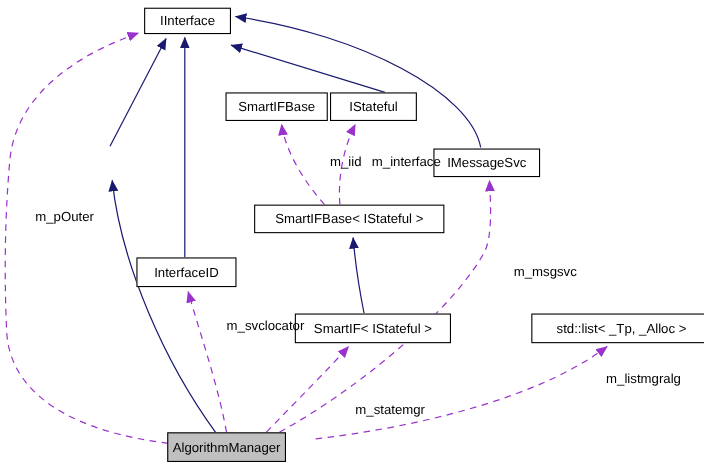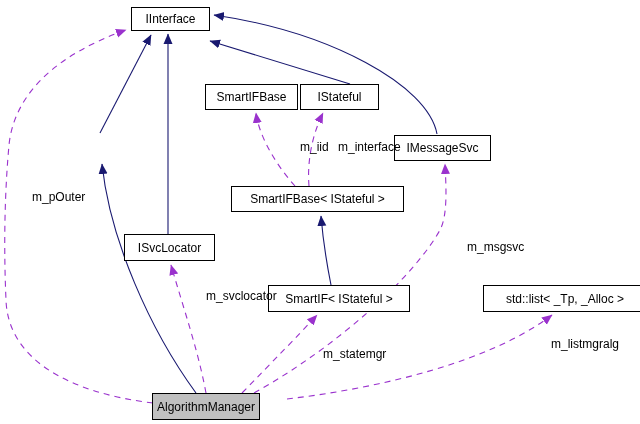--- a/index.html
+++ b/index.html
@@ -66,37 +66,37 @@
 
   <div class="node" style="left:205px;top:84px;width:93px;height:26px;">SmartIFBase</div>
 
   <div class="node" style="left:300px;top:84px;width:79px;height:26px;">IStateful</div>
 
 
   <div class="node" style="left:394px;top:135px;width:97px;height:26px;">IMessageSvc</div>
 
   <div class="node" style="left:231px;top:186px;width:173px;height:26px;">SmartIFBase&lt; IStateful &gt;</div>
 
-  <div class="node" style="left:124px;top:234px;width:91px;height:27px;">ISvcLocator</div>
+  <div class="node" style="left:124px;top:234px;width:91px;height:27px;">InterfaceID</div>
 
   <div class="node" style="left:268px;top:285px;width:142px;height:27px;">SmartIF&lt; IStateful &gt;</div>
 
   <div class="node" style="left:483px;top:285px;width:164px;height:27px;">std::list&lt; _Tp, _Alloc &gt;</div>
 
   <div class="node highlight" style="left:152px;top:393px;width:108px;height:27px;">AlgorithmManager</div>
 
   <div class="edge-label" style="left:4px;top:190px;">m_pOuter</div>
 
   <div class="edge-label" style="left:272px;top:140px;">m_iid</div>
 
   <div class="edge-label" style="left:310px;top:140px;">m_interface</div>
 
   <div class="edge-label" style="left:439px;top:240px;">m_msgsvc</div>
 
   <div class="edge-label" style="left:178px;top:289px;">m_svclocator</div>
 
-  <div class="edge-label" style="left:295px;top:347px;">m_statemgr</div>
+  <div class="edge-label" style="left:295px;top:365px;">m_statemgr</div>
 
   <div class="edge-label center" style="left:501px;top:337px;width:112px;">
     <div>m_listmgralg</div>
   </div>
 
 </div>
 
 </body></html>

